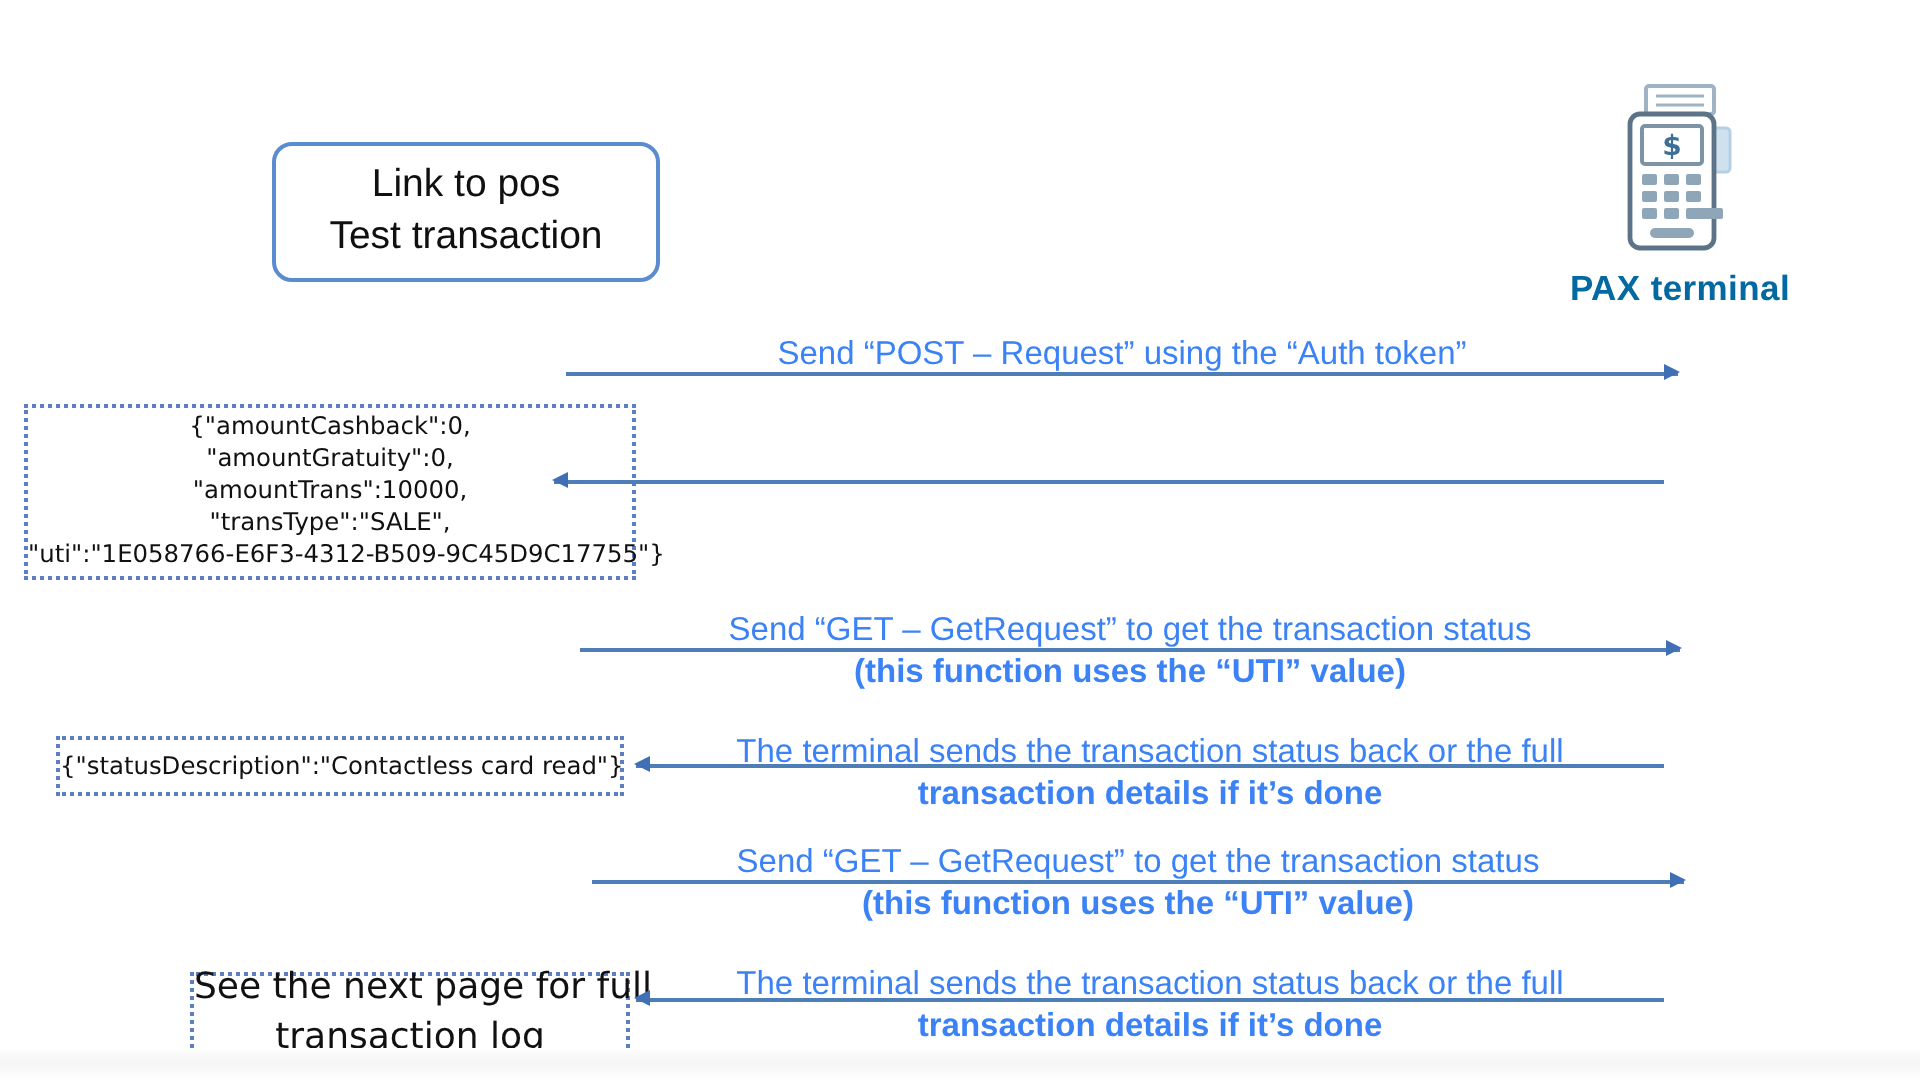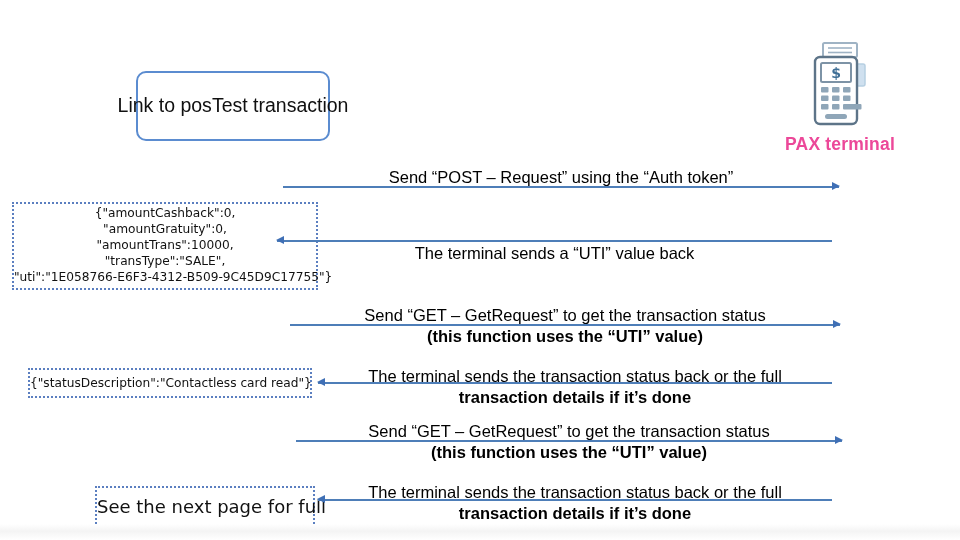--- a/index.html
+++ b/index.html
@@ -24,41 +24,41 @@
     position: absolute;
     left: 136px;
     top: 71px;
     width: 194px;
     height: 70px;
     border: 2px solid #5B8CD0;
     border-radius: 10px;
     background: #ffffff;
     box-sizing: border-box;
     display: flex;
-    flex-direction: row;
+    flex-direction: column;
     align-items: center;
     justify-content: center;
     color: #101010;
     font-size: 19.5px;
     line-height: 1.32;
   }
   .actor-box .line { display: block; white-space: nowrap; }
 
   .terminal-actor {
     position: absolute;
     left: 757px;
     top: 38px;
     width: 166px;
     text-align: center;
   }
   .terminal-actor .pax-label {
     margin-top: 6px;
     font-size: 17.5px;
     font-weight: bold;
-    color: #ec4899;
+    color: #0369a1;
     letter-spacing: .2px;
   }
   .pax-icon { display:block; margin: 0 auto; }
 
   
   .arrow {
     position: absolute;
     height: 10px;
   }
   .arrow .shaft {
@@ -83,21 +83,21 @@
   }
   .arrow.left .head {
     left: -1px;
     border-right: 8px solid #3F6FB5;
   }
 
   
   .msg {
     position: absolute;
     text-align: center;
-    color: #000000;
+    color: #3b82f6;
     font-size: 16.5px;
     line-height: 1.28;
     white-space: nowrap;
   }
   .msg .l2 { display: block; font-weight: bold; }
 
   
   .note {
     position: absolute;
     box-sizing: border-box;
@@ -180,23 +180,20 @@
       <span class="nl">"amountTrans":10000,</span>
       <span class="nl">"transType":"SALE",</span>
       <span class="nl">"uti":"1E058766-E6F3-4312-B509-9C45D9C17755"}</span>
     </div>
   </div>
 
   <div class="arrow left" style="left:277px; top:236px; width:555px;">
     <div class="shaft"></div>
     <div class="head"></div>
   </div>
-  <div class="msg" style="left:277px; top:243px; width:555px;">
-    <span>The terminal sends a “UTI” value back</span>
-  </div>
 
   <div class="msg" style="left:290px; top:305px; width:550px;">
     <span>Send “GET – GetRequest” to get the transaction status</span>
     <span class="l2">(this function uses the “UTI” value)</span>
   </div>
   <div class="arrow right" style="left:290px; top:320px; width:550px;">
     <div class="shaft"></div>
     <div class="head"></div>
   </div>
 
@@ -220,20 +217,21 @@
     <span class="l2">(this function uses the “UTI” value)</span>
   </div>
   <div class="arrow right" style="left:296px; top:436px; width:546px;">
     <div class="shaft"></div>
     <div class="head"></div>
   </div>
 
   <div class="note note-next">
     <div class="note-body">
       <span class="nl">See the next page for full</span>
+      <span class="nl">transaction log</span>
     </div>
   </div>
 
   <div class="arrow left" style="left:318px; top:495px; width:514px;">
     <div class="shaft"></div>
     <div class="head"></div>
   </div>
   <div class="msg" style="left:318px; top:482px; width:514px;">
     <span>The terminal sends the transaction status back or the full</span>
     <span class="l2">transaction details if it’s done</span>

